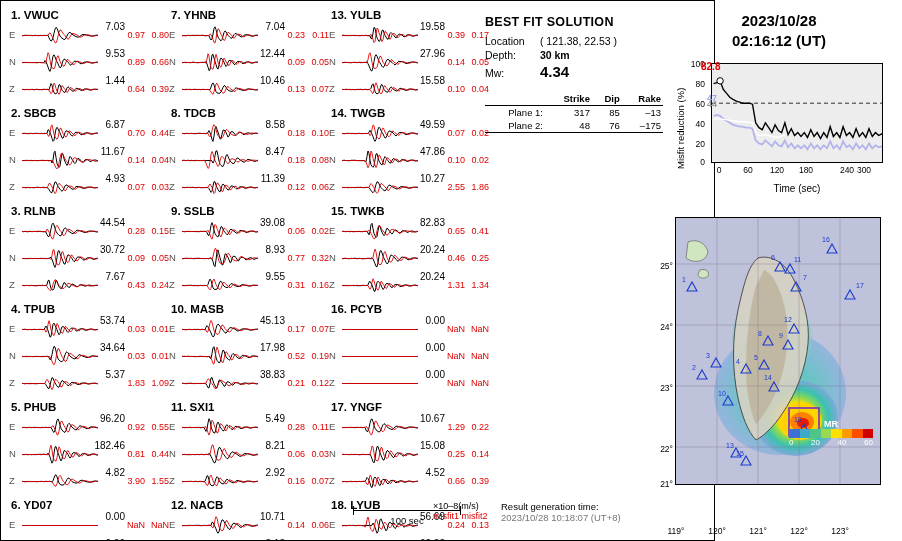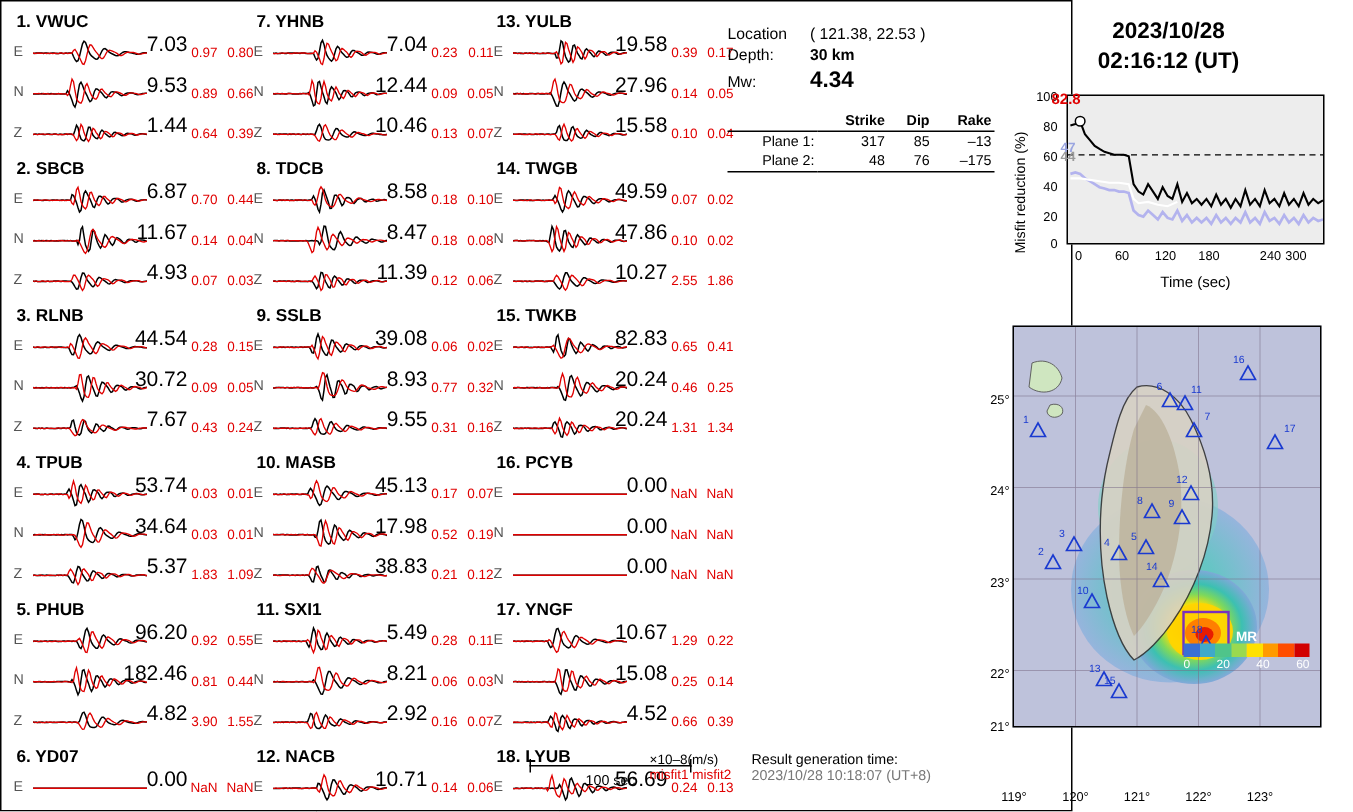--- a/index.html
+++ b/index.html
@@ -11,21 +11,21 @@
   .stcol{position:absolute;top:0;width:152px;}
   .stcol.c1{left:0;}
   .stcol.c2{left:160px;}
   .stcol.c3{left:320px;}
   .station{position:relative;height:98px;}
   .st-title{font-size:11.5px;font-weight:bold;color:#000;letter-spacing:0;margin:0 0 1px 2px;}
   .trace-row{position:relative;height:27px;}
   .comp{position:absolute;left:0;top:7px;font-size:9.5px;color:#555;}
   .wave{position:absolute;left:13px;top:0px;width:76px;height:27px;}
   .wave svg{display:block;}
-  .amp{position:absolute;right:36px;top:-1px;font-size:14px;color:#000;text-align:right;width:48px;}
+  .amp{position:absolute;right:36px;top:-1px;font-size:10px;color:#000;text-align:right;width:48px;}
   .m1{position:absolute;right:16px;top:8px;font-size:9px;color:#e00000;text-align:right;width:34px;}
   .m2{position:absolute;right:-8px;top:8px;font-size:9px;color:#e00000;text-align:right;width:26px;}
   .nanrow .amp{color:#000;}
 
   
   .botleft{position:absolute;left:196px;top:498px;width:210px;font-size:9.5px;color:#000;text-align:center;}
   .botleft .l2{color:#777;}
   .scalebar{position:absolute;left:352px;top:505px;width:108px;text-align:center;font-size:9.5px;}
   .scalebar .bar{position:relative;height:9px;}
   .scalebar .bar:before{content:"";position:absolute;left:0;right:0;top:4px;height:1px;background:#000;}
@@ -755,20 +755,21 @@
   <div class="units">
     <div class="u1">×10–8(m/s)</div>
     <div class="u2">misfit1 misfit2</div>
   </div>
   <div class="gentime">
     <div class="g1">Result generation time:</div>
     <div class="g2">2023/10/28 10:18:07 (UT+8)</div>
   </div>
 
   <div class="bfs">
+    <h2>BEST FIT SOLUTION</h2>
     <div class="row">
       <span class="lbl">Location</span>
       <span>( 121.38, 22.53 )</span>
     </div>
     <div class="row">
       <span class="lbl">Depth:</span>
       <span style="font-weight:bold">30 km</span>
     </div>
     <div class="row mwrow">
       <span class="lbl">Mw:</span>

